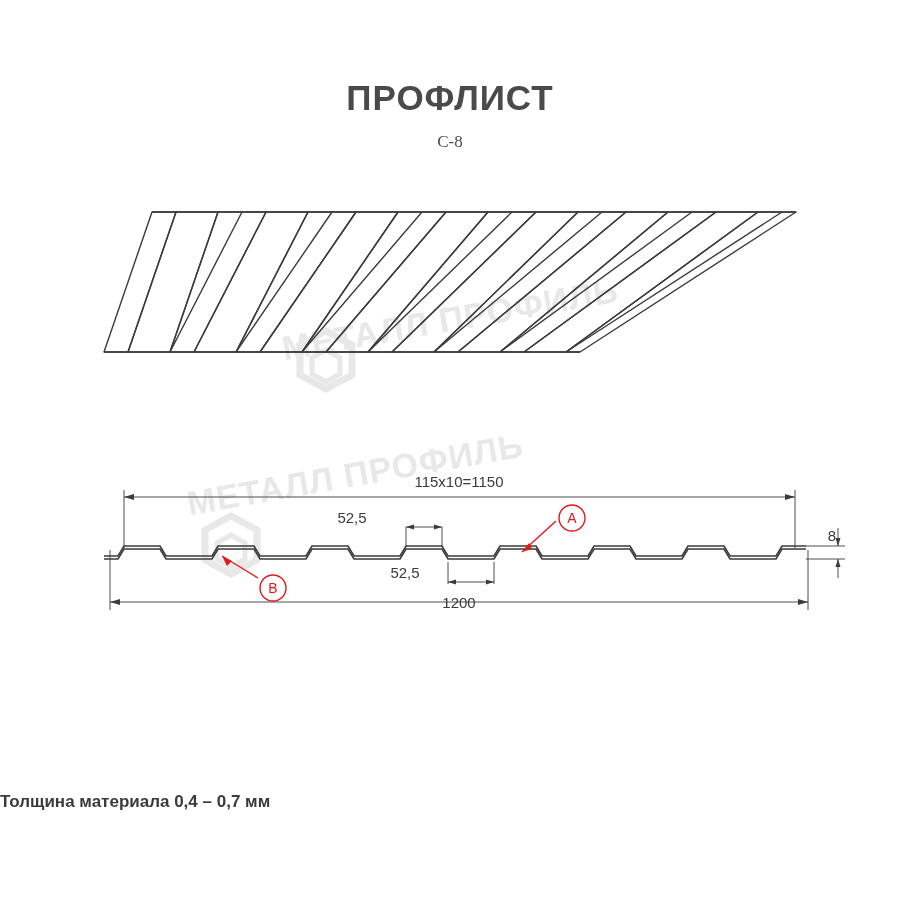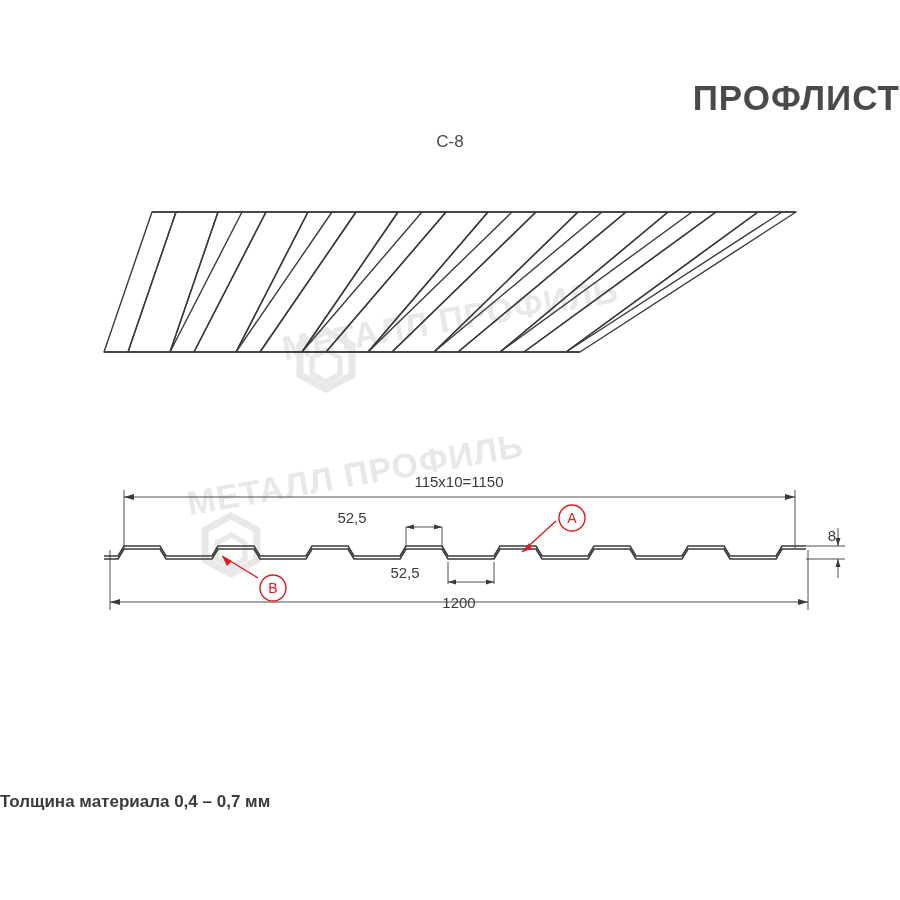--- a/index.html
+++ b/index.html
@@ -17,34 +17,35 @@
   }
   .page {
     position: absolute;
     inset: 0;
   }
   .title {
     position: absolute;
     top: 78px;
     left: 0;
     width: 900px;
-    text-align: right;
+    text-align: center;
     font-size: 35px;
     font-weight: bold;
     letter-spacing: 1px;
     color: #4a4a4a;
   }
   .subtitle {
     position: absolute;
     top: 132px;
     left: 0;
     width: 900px;
     text-align: center;
     font-size: 17px;
     color: #4a4a4a;
+    font-family: Liberation Serif, serif;
   }
   .footer {
     position: absolute;
     top: 792px;
     left: 0;
     width: 900px;
     text-align: left;
     font-size: 17px;
     font-weight: bold;
     color: #3b3b3b;

